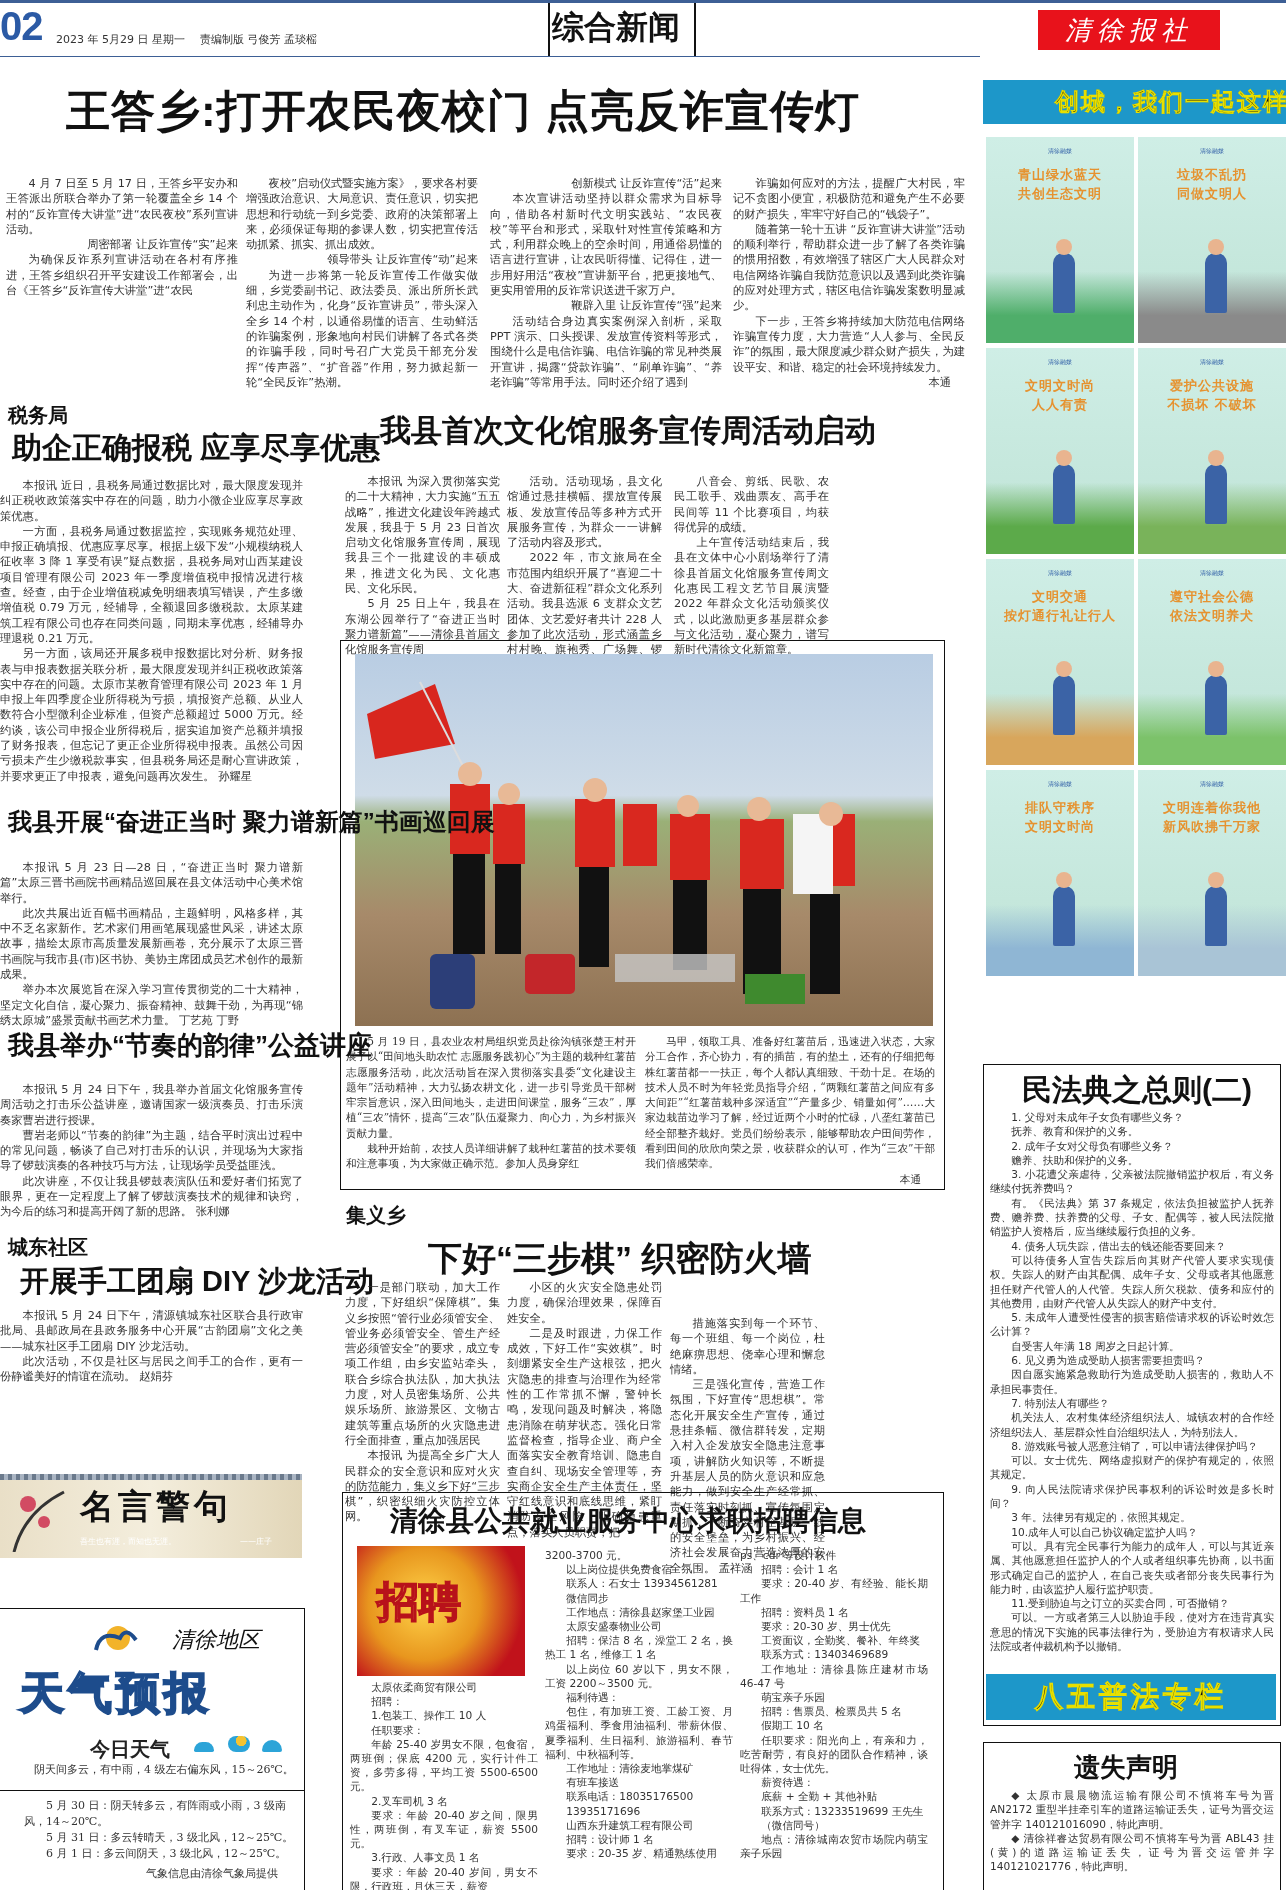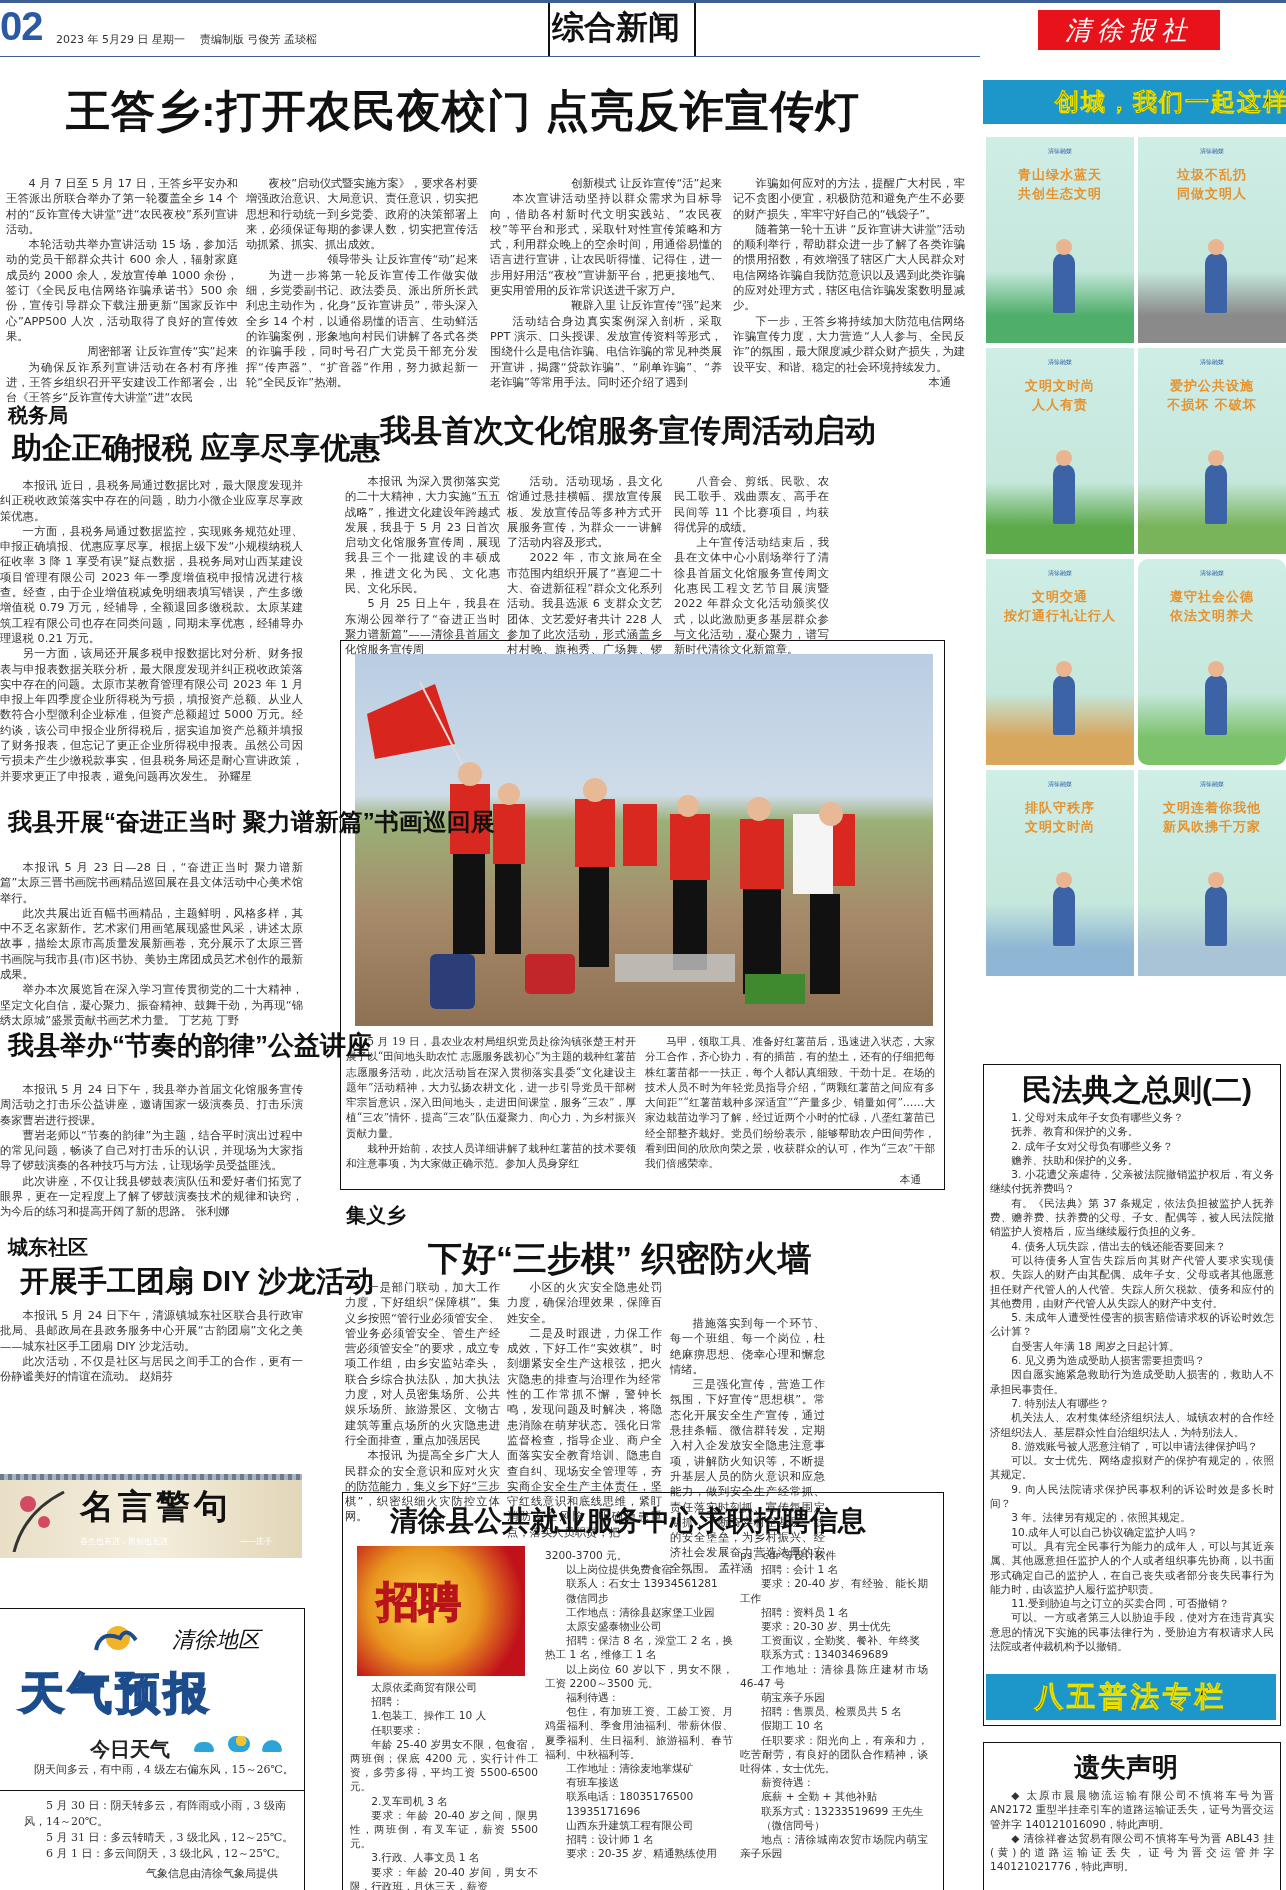--- a/index.html
+++ b/index.html
@@ -41,21 +41,20 @@
 <div class="abs sep" style="left:548px;top:3px;width:2px;height:54px"></div>
 <div class="abs section-title">综合新闻</div>
 <div class="abs sep" style="left:694px;top:3px;width:2px;height:54px"></div>
 <div class="abs logo">清徐报社</div>
 <div class="abs hline"></div>
 
 <div class="abs headline" style="left:66px;top:82px;font-size:44px;letter-spacing:1px">王答乡:打开农民夜校门  点亮反诈宣传灯</div>
 <div id="lead-cols">
     <div class="col body" style="left: 6px; top: 176px; width: 232px;">
       <p>4 月 7 日至 5 月 17 日，王答乡平安办和王答派出所联合举办了第一轮覆盖全乡 14 个村的“反诈宣传大讲堂”进“农民夜校”系列宣讲活动。</p>
-      <p>本轮活动共举办宣讲活动 15 场，参加活动的党员干部群众共计 600 余人，辐射家庭成员约 2000 余人，发放宣传单 1000 余份，签订《全民反电信网络诈骗承诺书》500 余份，宣传引导群众下载注册更新“国家反诈中心”APP500 人次，活动取得了良好的宣传效果。</p>
       <p class="sub" style="text-indent: 0px;">周密部署  让反诈宣传“实”起来</p>
       <p>为确保反诈系列宣讲活动在各村有序推进，王答乡组织召开平安建设工作部署会，出台《王答乡“反诈宣传大讲堂”进“农民</p>
     </div>
     <div class="col body" style="left: 246px; top: 176px; width: 232px;">
       <p>夜校”启动仪式暨实施方案》，要求各村要增强政治意识、大局意识、责任意识，切实把思想和行动统一到乡党委、政府的决策部署上来，必须保证每期的参课人数，切实把宣传活动抓紧、抓实、抓出成效。</p>
       <p class="sub" style="text-indent: 0px;">领导带头  让反诈宣传“动”起来</p>
       <p>为进一步将第一轮反诈宣传工作做实做细，乡党委副书记、政法委员、派出所所长武利忠主动作为，化身“反诈宣讲员”，带头深入全乡 14 个村，以通俗易懂的语言、生动鲜活的诈骗案例，形象地向村民们讲解了各式各类的诈骗手段，同时号召广大党员干部充分发挥“传声器”、“扩音器”作用，努力掀起新一轮“全民反诈”热潮。</p>
     </div>
     <div class="col body" style="left: 490px; top: 176px; width: 232px;">
       <p class="sub" style="text-indent: 0px;">创新模式  让反诈宣传“活”起来</p>
@@ -325,21 +324,21 @@
       <div class="plogo">清徐融媒</div>
       <div class="ptxt">
         <div>文明交通</div>
         <div>按灯通行礼让行人</div>
       </div>
       <div class="scene" style="background: linear-gradient(transparent 35%, rgb(216, 166, 92) 75%);">
         <div style="position:absolute;left:45%;top:20px;width:22px;height:60px;background:#3b63a6;border-radius:10px 10px 2px 2px"></div>
         <div style="position:absolute;left:47%;top:6px;width:16px;height:16px;border-radius:50%;background:#e9b48f"></div>
       </div>
     </div>
-    <div class="poster" style="left: 1138px; top: 559px; border-radius: 10px;">
+    <div class="poster" style="left: 1138px; top: 559px;">
       <div class="plogo">清徐融媒</div>
       <div class="ptxt">
         <div>遵守社会公德</div>
         <div>依法文明养犬</div>
       </div>
       <div class="scene" style="background: linear-gradient(transparent 35%, rgb(124, 194, 106) 75%);">
         <div style="position:absolute;left:45%;top:20px;width:22px;height:60px;background:#3b63a6;border-radius:10px 10px 2px 2px"></div>
         <div style="position:absolute;left:47%;top:6px;width:16px;height:16px;border-radius:50%;background:#e9b48f"></div>
       </div>
     </div>

